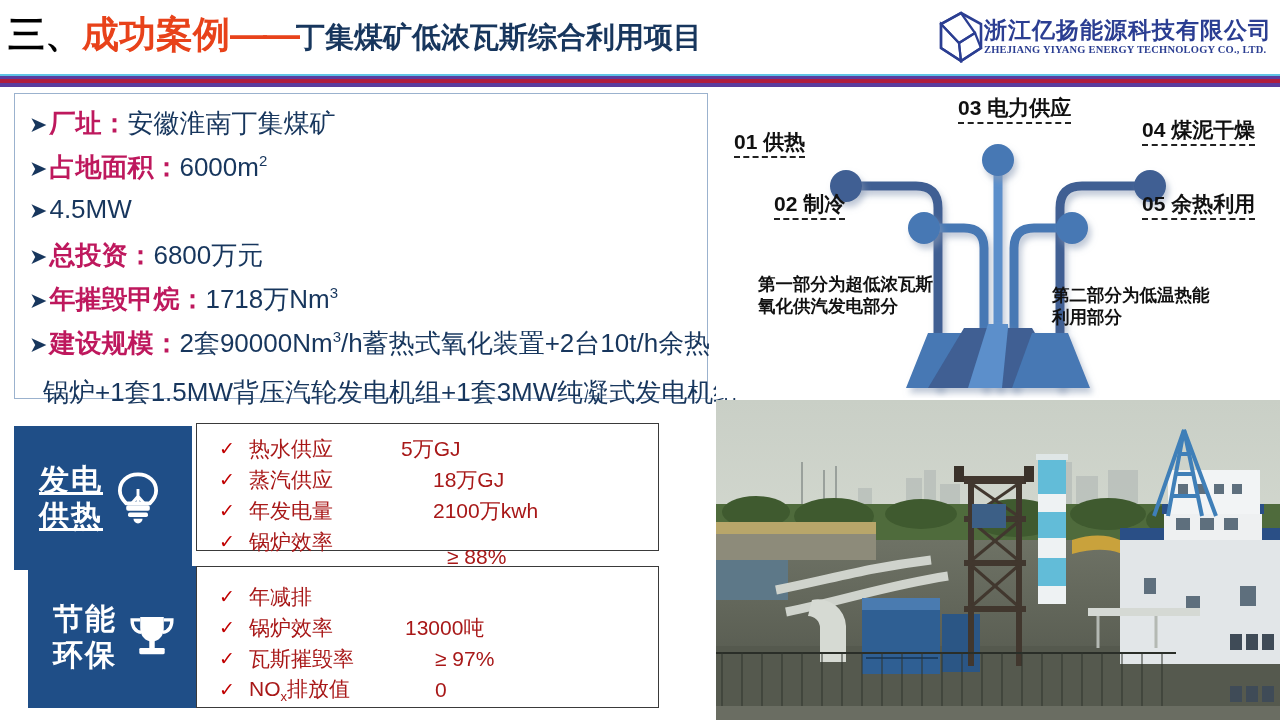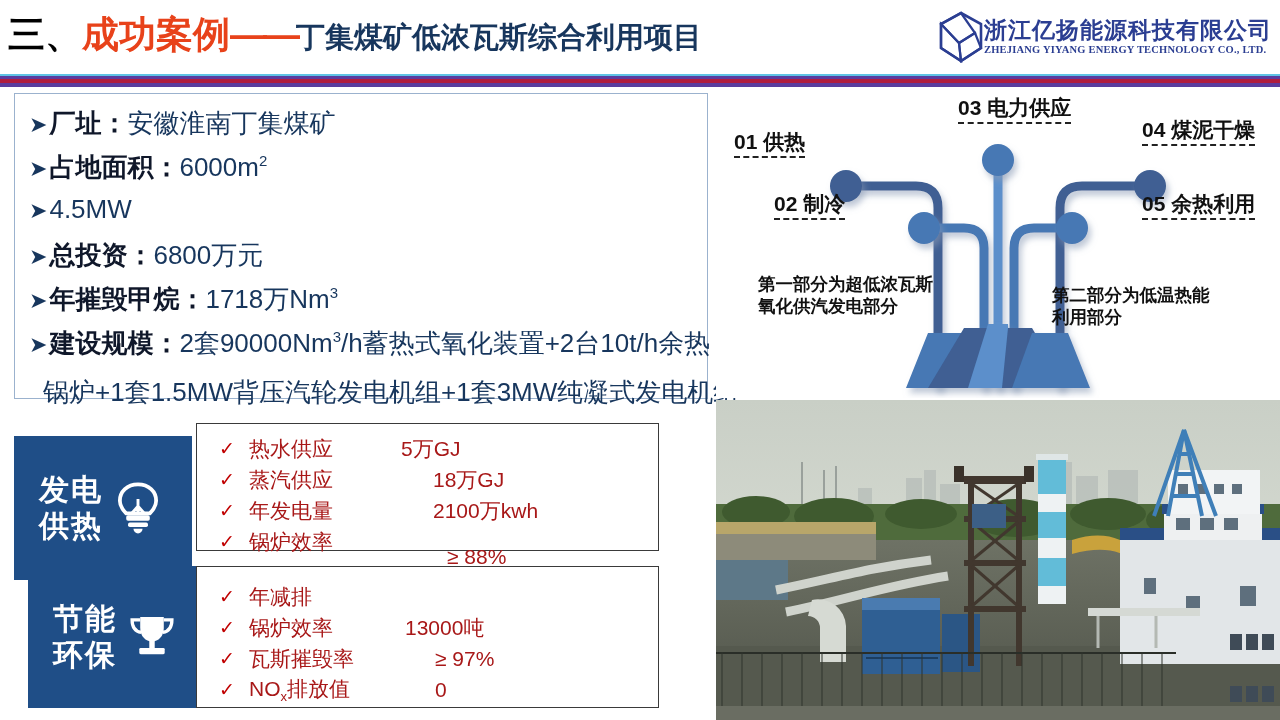--- a/index.html
+++ b/index.html
@@ -31,21 +31,21 @@
   .divider .d2{position:absolute;left:0;top:2px;width:100%;height:3px;background:#5B3C9E;}
   .divider .d3{position:absolute;left:0;top:5px;width:100%;height:4px;background:#B01C3E;}
   .divider .d4{position:absolute;left:0;top:9px;width:100%;height:4px;background:#5B3C9E;}
 
   
   .info-box{position:absolute;left:14px;top:93px;width:694px;height:306px;
             border:1.5px solid #9BB2CE;background:#fff;box-sizing:border-box;}
   .info-list{padding:12px 0 0 14px;}
   .info-row{display:flex;align-items:baseline;white-space:nowrap;height:44px;}
   .arrow{color:#17365D;font-size:22px;margin-right:2px;line-height:1;}
-  .k{font-size:26px;font-weight:bold;color:#0f172a;}
+  .k{font-size:26px;font-weight:bold;color:#be185d;}
   .v{font-size:26px;font-weight:normal;color:#17365D;}
   .v sup{font-size:15px;}
   .info-wrap2{font-size:26px;color:#17365D;padding-left:14px;white-space:nowrap;line-height:44px;}
 
   
   .tag{position:absolute;width:178px;background:#1F4E87;color:#fff;
        display:flex;align-items:center;justify-content:center;gap:6px;box-sizing:border-box;}
   .tag-text{font-size:30px;font-weight:bold;line-height:36px;letter-spacing:2px;text-align:center;}
   .tag-icon{width:58px;height:58px;flex:0 0 auto;}
 
@@ -133,21 +133,21 @@
       <div class="info-row">
         <span class="arrow">➤</span>
         <span class="k">建设规模：</span>
         <span class="v"><span>2套90000Nm</span><sup>3</sup><span>/h蓄热式氧化装置+2台10t/h余热</span></span>
       </div>
 
       <div class="info-wrap2">锅炉+1套1.5MW背压汽轮发电机组+1套3MW纯凝式发电机组</div>
     </div>
   </div>
 
-  <div class="tag" style="left:14px;top:436px;height:144px;">
+  <div class="tag" style="left:14px;top:426px;height:144px;text-decoration:underline;">
     <div class="tag-text">
       <div>发电</div>
       <div>供热</div>
     </div>
     <svg class="tag-icon" viewBox="0 0 64 64">
       <path d="M32 6 C20 6 12 14 12 24 c0 7 4 11 7 14 h26 c3-3 7-7 7-14 C52 14 44 6 32 6 Z" fill="none" stroke="#fff" stroke-width="4.2"></path>
       <path d="M32 22 v16 M32 30 l-7 8 M32 30 l7 8" stroke="#fff" stroke-width="3.2" fill="none"></path>
       <rect x="19" y="40" width="26" height="6" rx="2" fill="#fff"></rect>
       <rect x="21" y="48" width="22" height="5" rx="2" fill="#fff"></rect>
       <path d="M27 55 h10 a5 5 0 0 1 -10 0 Z" fill="#fff"></path>

